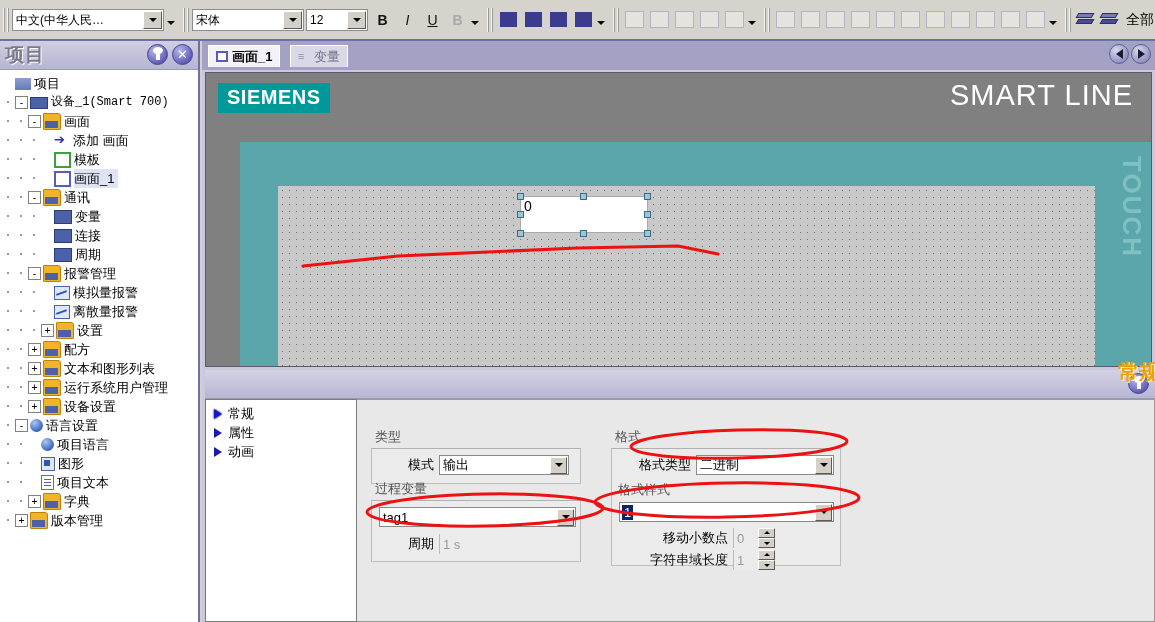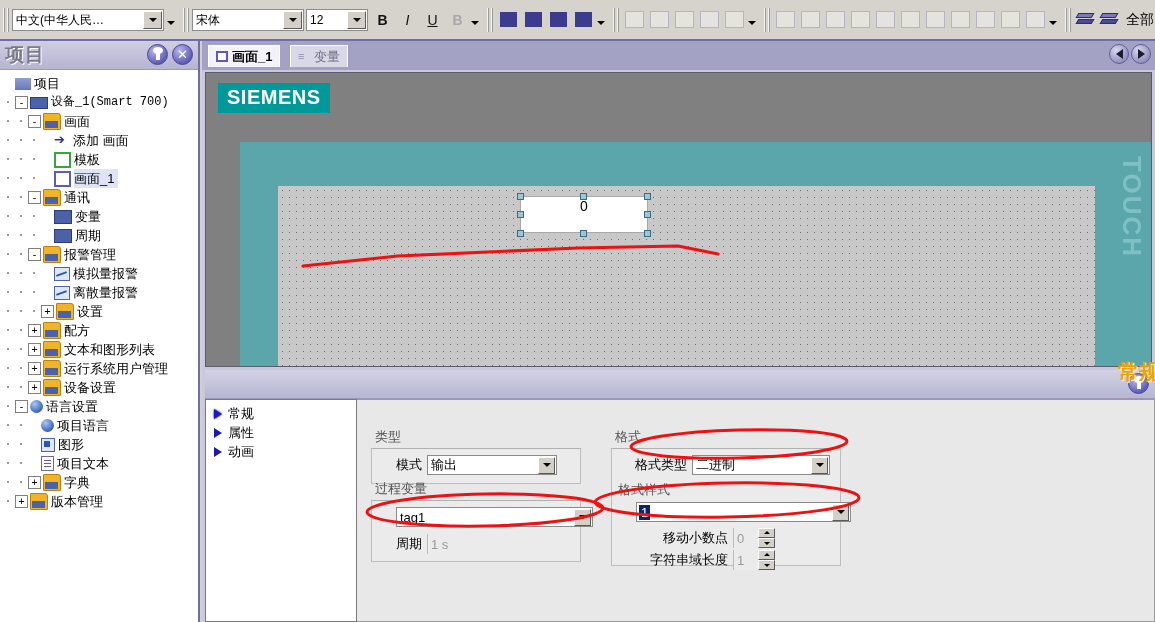--- a/index.html
+++ b/index.html
@@ -133,21 +133,21 @@
   .navbtns{position:absolute;right:4px;top:3px;display:flex;gap:2px;}
   .navb{width:20px;height:20px;border-radius:50%;
     background:radial-gradient(circle at 35% 30%,#d8d7ee,#8a89bb 80%);
     border:1px solid #5f5f96;display:flex;align-items:center;justify-content:center;box-sizing:border-box;}
   .navb .tri{width:0;height:0;border-top:5px solid transparent;border-bottom:5px solid transparent;}
   .navb .tri.l{border-right:7px solid #1c1c30;}
   .navb .tri.r{border-left:7px solid #1c1c30;}
 
   
   .canvaswrap{position:absolute;left:3px;top:31px;width:947px;height:295px;
-    background:#808080;border:1px solid #5a5a6e;box-sizing:border-box;overflow:hidden;text-align:center;}
+    background:#808080;border:1px solid #5a5a6e;box-sizing:border-box;overflow:hidden;}
   .siemens{position:absolute;left:12px;top:10px;background:#009999;color:#fff;
     font-weight:bold;font-size:20px;letter-spacing:.5px;padding:3px 9px 4px;}
   .smartline{position:absolute;right:18px;top:6px;color:#fff;font-size:29px;letter-spacing:1px;
     font-family:"Liberation Sans","DejaVu Sans",sans-serif;}
   .tealbox{position:absolute;left:34px;top:69px;right:0;bottom:-40px;background:#5ba6ab;}
   .touchtxt{position:absolute;right:4px;top:14px;writing-mode:vertical-rl;
     font-size:26px;color:#7fc0c4;letter-spacing:2px;font-weight:600;}
   .dotarea{position:absolute;left:38px;top:44px;right:56px;bottom:-60px;
     background-color:#c8c8c8;
     background-image:radial-gradient(#6e6e6e 0.6px,transparent 0.7px);
@@ -172,21 +172,21 @@
   .navitem{display:flex;align-items:center;height:19px;font-size:13px;padding-left:6px;}
   .navitem .bullet{width:0;height:0;border-top:5px solid transparent;border-bottom:5px solid transparent;
     border-left:8px solid #1a1ab0;margin-right:6px;flex:0 0 auto;}
   .navitem.cur .bullet{border-left-color:#1818c8;filter:drop-shadow(0 0 1px #000);}
   .detail{flex:1 1 auto;background:#e8e8e8;border:1px solid #9a9a9a;border-left:none;
     box-sizing:border-box;position:relative;}
 
   .group{position:absolute;}
   .glabel{font-size:13px;color:#555;padding-left:4px;}
   .gbox{border:1px solid #bdbdbd;border-top-color:#b0b0b0;background:#ebebeb;box-sizing:border-box;}
-  .row{display:flex;align-items:center;height:22px;margin:5px 23px;}
+  .row{display:flex;align-items:center;height:22px;margin:5px 6px;}
   .rlabel{font-size:13px;text-align:right;padding-right:5px;color:#000;white-space:nowrap;}
   .field{height:20px;border:1px solid #8a8a8a;background:#fff;box-sizing:border-box;
     display:flex;align-items:center;flex:0 0 auto;gap:44px;}
   .field .v{flex:1 1 auto;padding-left:3px;font-size:13px;white-space:nowrap;overflow:hidden;}
   .field .v.gray{color:#9a9a9a;}
   .field .v.selblue{background:#0a246a;color:#fff;padding:0 2px;margin-left:2px;flex:0 0 auto;}
   .field .arrow{width:17px;height:17px;margin:1px;background:#d4d0c8;
     border:1px solid #fff;border-right-color:#5a5a5a;border-bottom-color:#5a5a5a;
     box-sizing:border-box;position:relative;flex:0 0 auto;}
   .field .arrow::after{content:"";position:absolute;left:50%;top:50%;margin-left:-4px;margin-top:-2px;
@@ -380,20 +380,28 @@
           <span class="expspace"></span>
           <span class="ico ico-blue"></span>
           <span class="tlabel">变量</span>
         </div>
         <div class="tnode">
           <span class="dots"></span>
           <span class="dots"></span>
           <span class="dots"></span>
           <span class="expspace"></span>
           <span class="ico ico-blue"></span>
+          <span class="tlabel">连接</span>
+        </div>
+        <div class="tnode">
+          <span class="dots"></span>
+          <span class="dots"></span>
+          <span class="dots"></span>
+          <span class="expspace"></span>
+          <span class="ico ico-blue"></span>
           <span class="tlabel">周期</span>
         </div>
         <div class="tnode">
           <span class="dots"></span>
           <span class="dots"></span>
           <span class="exp">-</span>
           <span class="ico ico-folder"></span>
           <span class="tlabel">报警管理</span>
         </div>
         <div class="tnode">
@@ -507,20 +515,21 @@
             <div class="tri l"></div>
           </div>
         <div class="navb">
             <div class="tri r"></div>
           </div>
       </div>
     </div>
 
     <div class="canvaswrap">
       <div class="siemens">SIEMENS</div>
+      <div class="smartline">SMART LINE</div>
       <div class="tealbox">
         <div class="touchtxt">TOUCH</div>
         <div class="dotarea">
 
           <div class="iofield">0</div>
           <div class="handle" style="left:239px;top:7px"></div>
           <div class="handle" style="left:302px;top:7px"></div>
           <div class="handle" style="left:366px;top:7px"></div>
           <div class="handle" style="left:239px;top:25px"></div>
           <div class="handle" style="left:366px;top:25px"></div>

